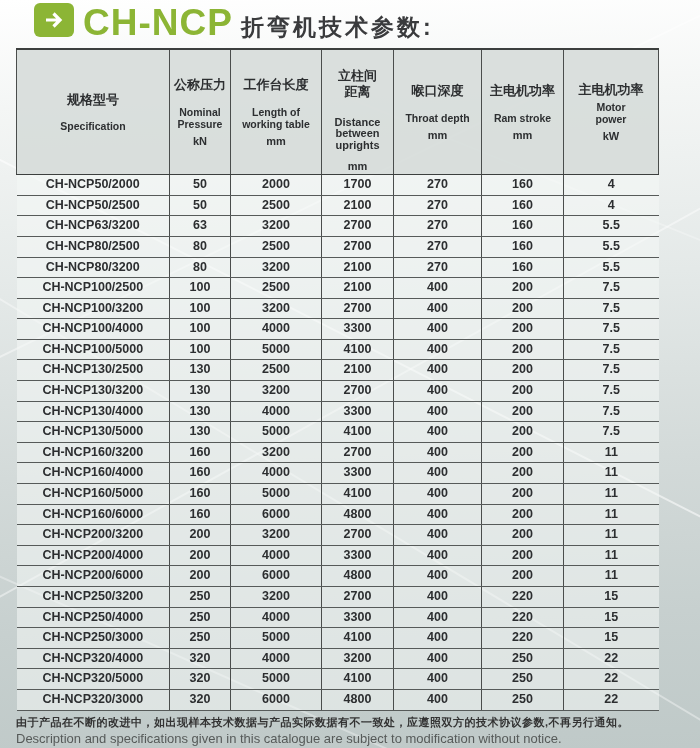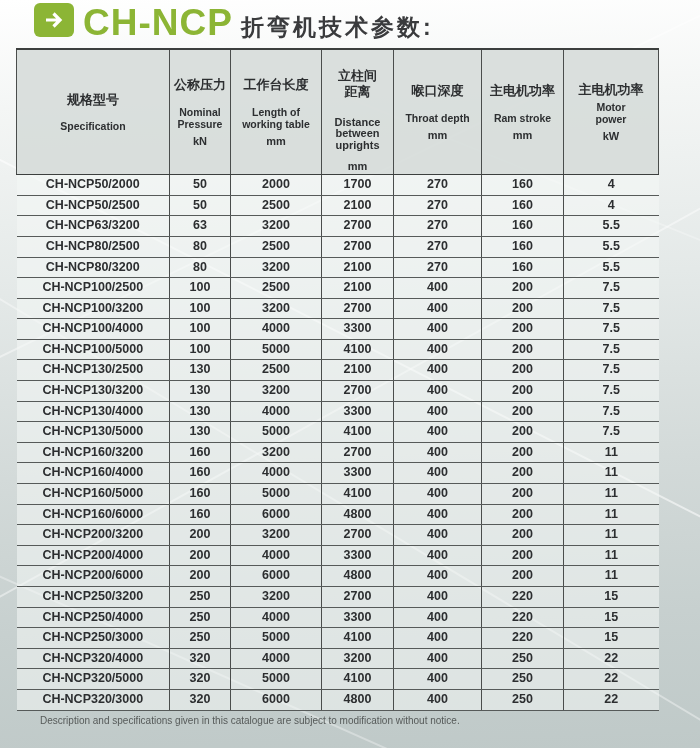--- a/index.html
+++ b/index.html
@@ -43,21 +43,21 @@
     background:rgba(244,247,245,0.55);
     border-bottom:1.5px solid #565a59;
     font-size:12.5px;font-weight:bold;color:#2c2e30;
     text-align:center;height:19.6px;line-height:19.6px;padding:0;
     overflow:hidden;white-space:nowrap;
   }
   tbody td + td{border-left:1px solid #4a4d4c;}
 
   .footer{margin-top:4px;}
   .footer-zh{font-size:11px;font-weight:bold;color:#333;letter-spacing:0.5px;}
-  .footer-en{font-size:10px;color:#565a59;margin-top:1px;margin-left:24px;}
+  .footer-en{font-size:13px;color:#565a59;margin-top:1px;}
 </style>
 </head>
 <body>
 
 <div class="bg-pattern">
   <div class="diag d1"></div>
   <div class="diag d2"></div>
   <div class="diag d3"></div>
   <div class="diag d4"></div>
   <div class="diag d5"></div>
@@ -355,15 +355,16 @@
           <td>6000</td>
           <td>4800</td>
           <td>400</td>
           <td>250</td>
           <td>22</td>
         </tr>
       </tbody>
   </table>
 
   <div class="footer">
+    <div class="footer-zh">由于产品在不断的改进中，如出现样本技术数据与产品实际数据有不一致处，应遵照双方的技术协议参数,不再另行通知。</div>
     <div class="footer-en">Description and specifications given in this catalogue are subject to modification without notice.</div>
   </div>
 </div>
 
 </body></html>

